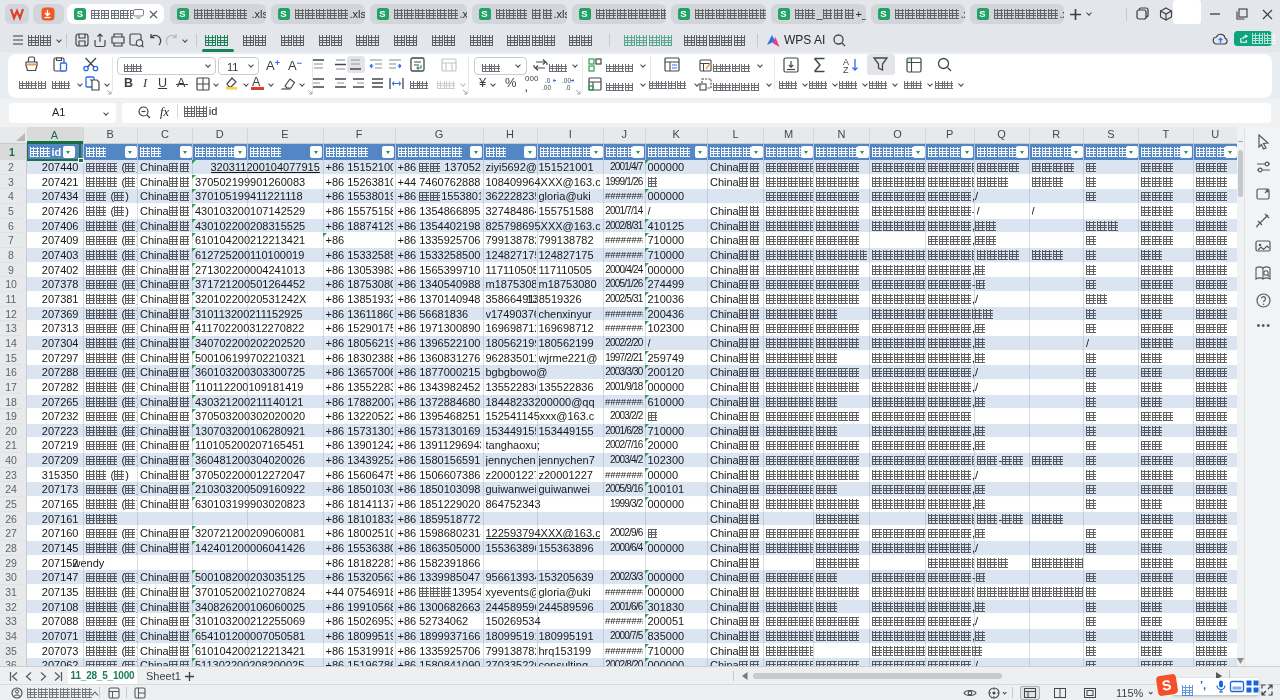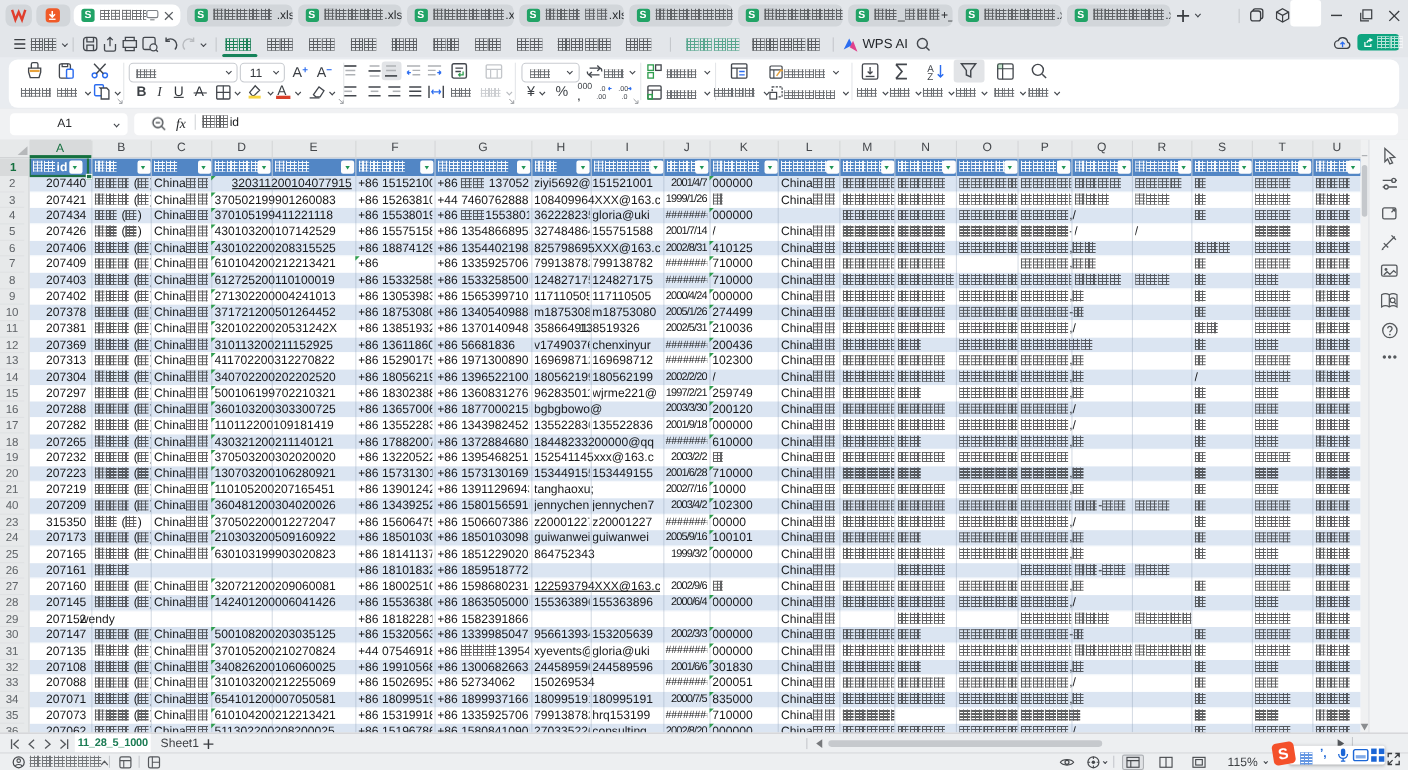--- a/index.html
+++ b/index.html
@@ -1082,21 +1082,21 @@
       </div>
 <div class="row" style="top:294.95000000000005px;background:#ffffff">
         <span class="cl " style="left:0.0px;width:52px;text-align:right;">207219</span>
         <span class="cl " style="left:59.0px;width:51.5px;"><i></i><i></i><i></i> (<i></i>)</span>
         <span class="cl " style="left:113.5px;width:52px;">China<i></i><i></i></span>
         <span class="cl " style="left:168.5px;width:124.5px;">110105200207165451</span>
         <span class="cl " style="left:299.0px;width:67px;">+86 139012423</span>
         <span class="cl " style="left:371.0px;width:83px;">+86 13911296943</span>
         <span class="cl " style="left:459.0px;width:114.5px;">tanghaoxu;</span>
         <span class="cl dt" style="left:578.5px;width:37.5px;text-align:right;">2002/7/16</span>
-        <span class="cl " style="left:621.0px;width:57.5px;">10000</span>
+        <span class="cl " style="left:621.0px;width:57.5px;">20000</span>
         <span class="cl " style="left:683.5px;width:51px;">China<i></i><i></i></span>
         <span class="cl " style="left:739.5px;width:47px;"><i></i><i></i><i></i><i></i><i></i></span>
         <span class="cl " style="left:789.5px;width:51px;"><i></i><i></i><i></i><i></i></span>
         <span class="cl " style="left:845.5px;width:53px;"><i></i><i></i><i></i><i></i><i></i></span>
         <span class="cl " style="left:901.5px;width:68.5px;"><i></i><i></i><i></i><i></i>,<i></i></span>
         <span class="cl " style="left:1059.5px;width:50px;"><i></i></span>
         <span class="cl " style="left:1114.5px;width:49.5px;"><i></i><i></i></span>
         <span class="cl " style="left:1169.0px;width:41.5px;"><i></i><i></i><i></i></span>
       </div>
 <div class="row" style="top:309.6px;background:#dbe5f2">

